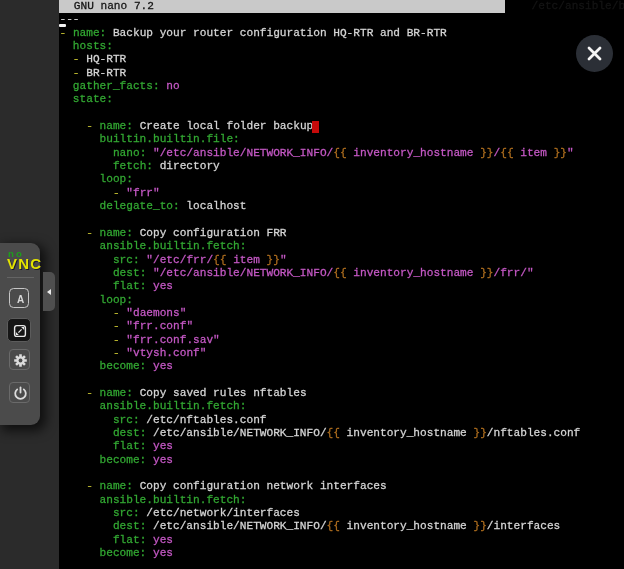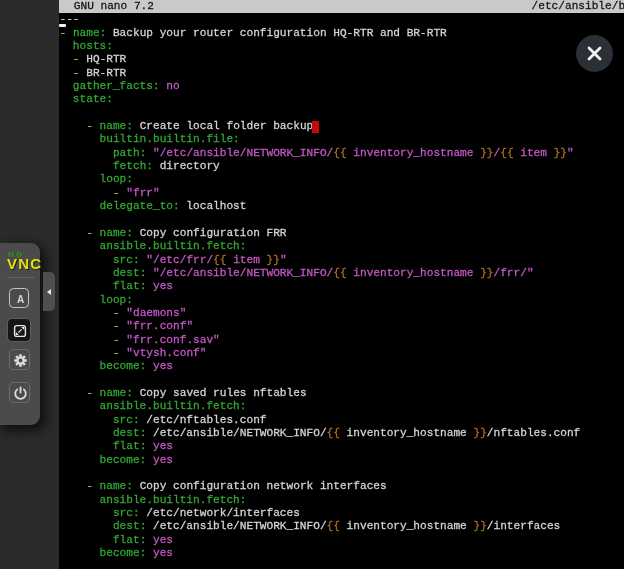--- a/index.html
+++ b/index.html
@@ -1,18 +1,18 @@
 <!DOCTYPE html>
 <html><head>
 <meta charset="utf-8">
 <style>
   html,body{margin:0;padding:0;}
   body{width:624px;height:569px;background:#000;overflow:hidden;position:relative;}
   .strip{position:absolute;left:0;top:0;width:59px;height:569px;background:#2b2b2b;}
-  .titlebar{position:absolute;left:59px;top:0;width:565px;height:13px;background:#c9c9c9;}
+  .titlebar{position:absolute;left:59px;top:0;width:446px;height:13px;background:#c9c9c9;}
   .titlebar .t{position:absolute;top:0;font:11.14px/13.4px "Liberation Mono",monospace;color:#141414;white-space:pre;-webkit-text-stroke:0.28px currentColor;filter:blur(0.28px);}
   pre.code{position:absolute;left:59.5px;top:13.35px;margin:0;font:11.14px/13.35px "Liberation Mono",monospace;color:#d5d5d5;white-space:pre;letter-spacing:0;-webkit-text-stroke:0.28px currentColor;filter:blur(0.28px);}
   .g{color:#32a732;}
   .y{color:#bfbc2f;}
   .o{color:#ad6d1e;}
   .m{color:#c558c5;}
   .cursor{position:absolute;left:312.2px;top:120.5px;width:6.7px;height:12.9px;background:#c50a0a;}
   .artifact{position:absolute;left:58.6px;top:24.4px;width:7.9px;height:3.1px;background:#f2f2f2;border-radius:1px;}
   .closebtn{position:absolute;left:576px;top:35px;width:37px;height:37px;border-radius:50%;background:#2b2f36;}
   .closebtn svg{position:absolute;left:0;top:0;}
@@ -41,21 +41,21 @@
   <pre class="code">---
 <span class="y">-</span> <span class="g">name:</span> Backup your router configuration HQ-RTR and BR-RTR
   <span class="g">hosts:</span>
   <span class="y">-</span> HQ-RTR
   <span class="y">-</span> BR-RTR
   <span class="g">gather_facts:</span> <span class="m">no</span>
   <span class="g">state:</span>
 
     <span class="y">-</span> <span class="g">name:</span> Create local folder backup
       <span class="g">builtin.builtin.file:</span>
-        <span class="g">path:</span> <span class="m">"/etc/ansible/NETWORK_INFO/</span><span class="o">{{</span><span class="m"> inventory_hostname </span><span class="o">}}</span><span class="m">/</span><span class="o">{{</span><span class="m"> item </span><span class="o">}}</span><span class="m">"</span>
+        <span class="g">nano:</span> <span class="m">"/etc/ansible/NETWORK_INFO/</span><span class="o">{{</span><span class="m"> inventory_hostname </span><span class="o">}}</span><span class="m">/</span><span class="o">{{</span><span class="m"> item </span><span class="o">}}</span><span class="m">"</span>
         <span class="g">fetch:</span> directory
       <span class="g">loop:</span>
         <span class="y">-</span> <span class="m">"frr"</span>
       <span class="g">delegate_to:</span> localhost
 
     <span class="y">-</span> <span class="g">name:</span> Copy configuration FRR
       <span class="g">ansible.builtin.fetch:</span>
         <span class="g">src:</span> <span class="m">"/etc/frr/</span><span class="o">{{</span><span class="m"> item </span><span class="o">}}</span><span class="m">"</span>
         <span class="g">dest:</span> <span class="m">"/etc/ansible/NETWORK_INFO/</span><span class="o">{{</span><span class="m"> inventory_hostname </span><span class="o">}}</span><span class="m">/frr/"</span>
         <span class="g">flat:</span> <span class="m">yes</span>

